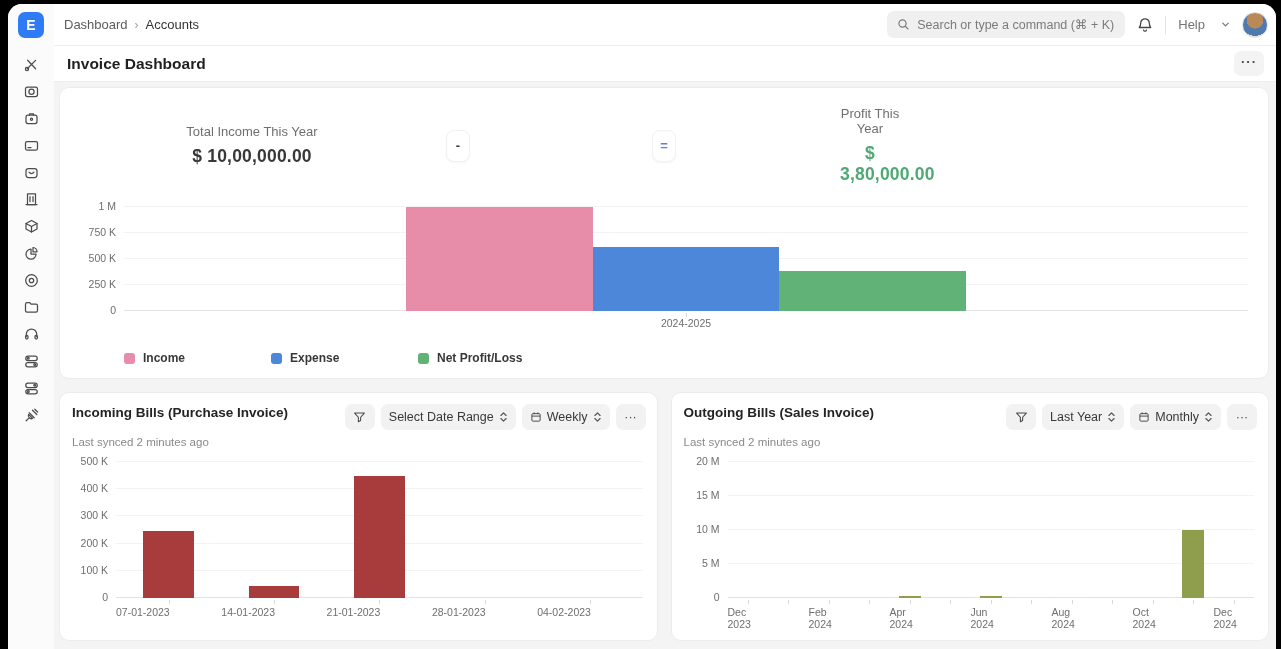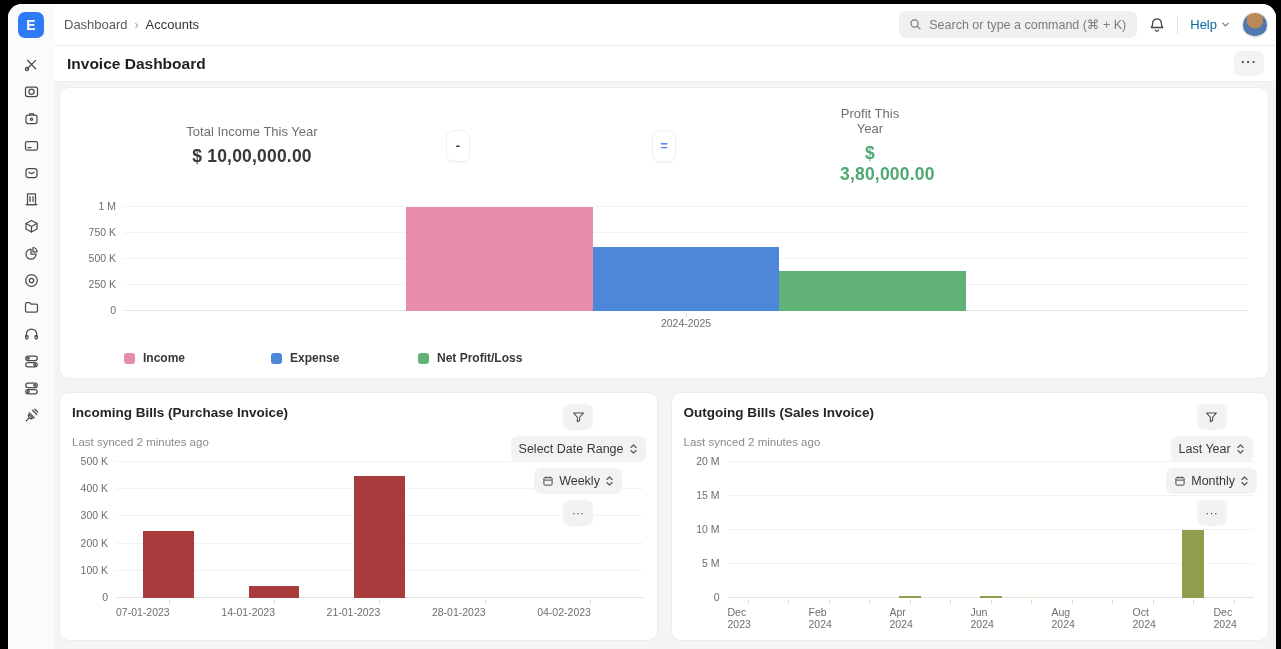--- a/index.html
+++ b/index.html
@@ -17,21 +17,21 @@
   .main { flex:1; display:flex; flex-direction:column; min-width:0; }
   .topbar { height:42px; display:flex; align-items:center; padding:0 8px 0 10px; border-bottom:1px solid #ededed; background:#fff; }
   .breadcrumb { display:flex; align-items:center; gap:7px; font-size:13px; }
   .crumb-a { color:#5c5c5c; cursor:pointer; }
   .crumb-sep { color:#a0a0a0; font-size:12px; }
   .crumb-b { color:#333; cursor:pointer; }
   .topbar-right { margin-left:auto; display:flex; align-items:center; gap:12px; }
   .search-pill { width:238px; height:27px; background:#f0f0f0; border-radius:7px; display:flex; align-items:center; gap:7px; padding:0 10px; color:#7b7b7b; font-size:12.5px; cursor:text; }
   .icon-btn { color:#454545; display:flex; align-items:center; cursor:pointer; }
   .vdiv { width:1px; height:18px; background:#e3e3e3; }
-  .help { display:flex; align-items:center; gap:4px; font-size:13px; color:#0369a1; font-weight:500; cursor:pointer; }
+  .help { display:flex; align-items:center; gap:16px; font-size:13px; color:#737373; font-weight:500; cursor:pointer; }
   .avatar { width:26px; height:26px; border-radius:50%; background:radial-gradient(circle at 50% 30%, #b98958 0 40%, #4e7ab0 41% 75%, #e8e2d6 76%); border:1px solid #e2e2e2; cursor:pointer; }
 
   .titlebar { height:36px; display:flex; align-items:center; padding:0 12px 0 13px; border-bottom:1px solid #ededed; background:#fff; }
   .page-title { font-size:15.5px; font-weight:700; color:#1f1f1f; }
   .more-btn { margin-left:auto; width:30px; height:25px; border-radius:7px; background:#f3f3f3; border:none; color:#4a4a4a; font-size:13px; font-weight:bold; letter-spacing:1px; line-height:10px; cursor:pointer; display:flex; align-items:center; justify-content:center; padding-bottom:4px; }
 
   .content { flex:1; background:#f4f4f4; padding:5px 7px 8px 5px; display:flex; flex-direction:column; gap:13px; overflow:hidden; }
   .card { background:#fff; border:1px solid #ececec; border-radius:10px; }
 
   
@@ -65,21 +65,21 @@
   .legend { display:flex; align-items:center; gap:40px; margin:22px 0 0 48px; }
   .legend-item { display:flex; align-items:center; gap:8px; min-width:107px; }
   .legend-swatch { width:11px; height:11px; border-radius:3px; }
   .legend-label { font-size:12px; font-weight:600; color:#383838; }
 
   
   .panel-row { display:flex; gap:13px; flex:1; }
   .panel { flex:1; padding:12px 12px 10px 12px; position:relative; min-width:0; }
   .panel-title { font-size:13.5px; font-weight:600; color:#242424; }
   .panel-sub { font-size:11.5px; color:#8a8a8a; margin-top:16px; }
-  .panel-controls { position:absolute; top:11px; right:11px; display:flex; align-items:center; gap:6px;flex-direction:column; }
+  .panel-controls { position:absolute; top:11px; right:11px; display:flex; align-items:center; gap:6px; }
   .ctrl { height:26px; background:#f2f2f2; border:none; border-radius:7px; display:flex; align-items:center; gap:5px; padding:0 8px; font-size:12.5px; color:#383838; font-family:inherit; cursor:pointer; }
   .ctrl.square { width:30px; justify-content:center; padding:0; color:#4a4a4a; }
   .ctrl svg { flex-shrink:0; }
   .panel .chart { margin:14px 2px 0 44px; }
 </style>
 </head>
 <body>
 
 <div class="window">
 

